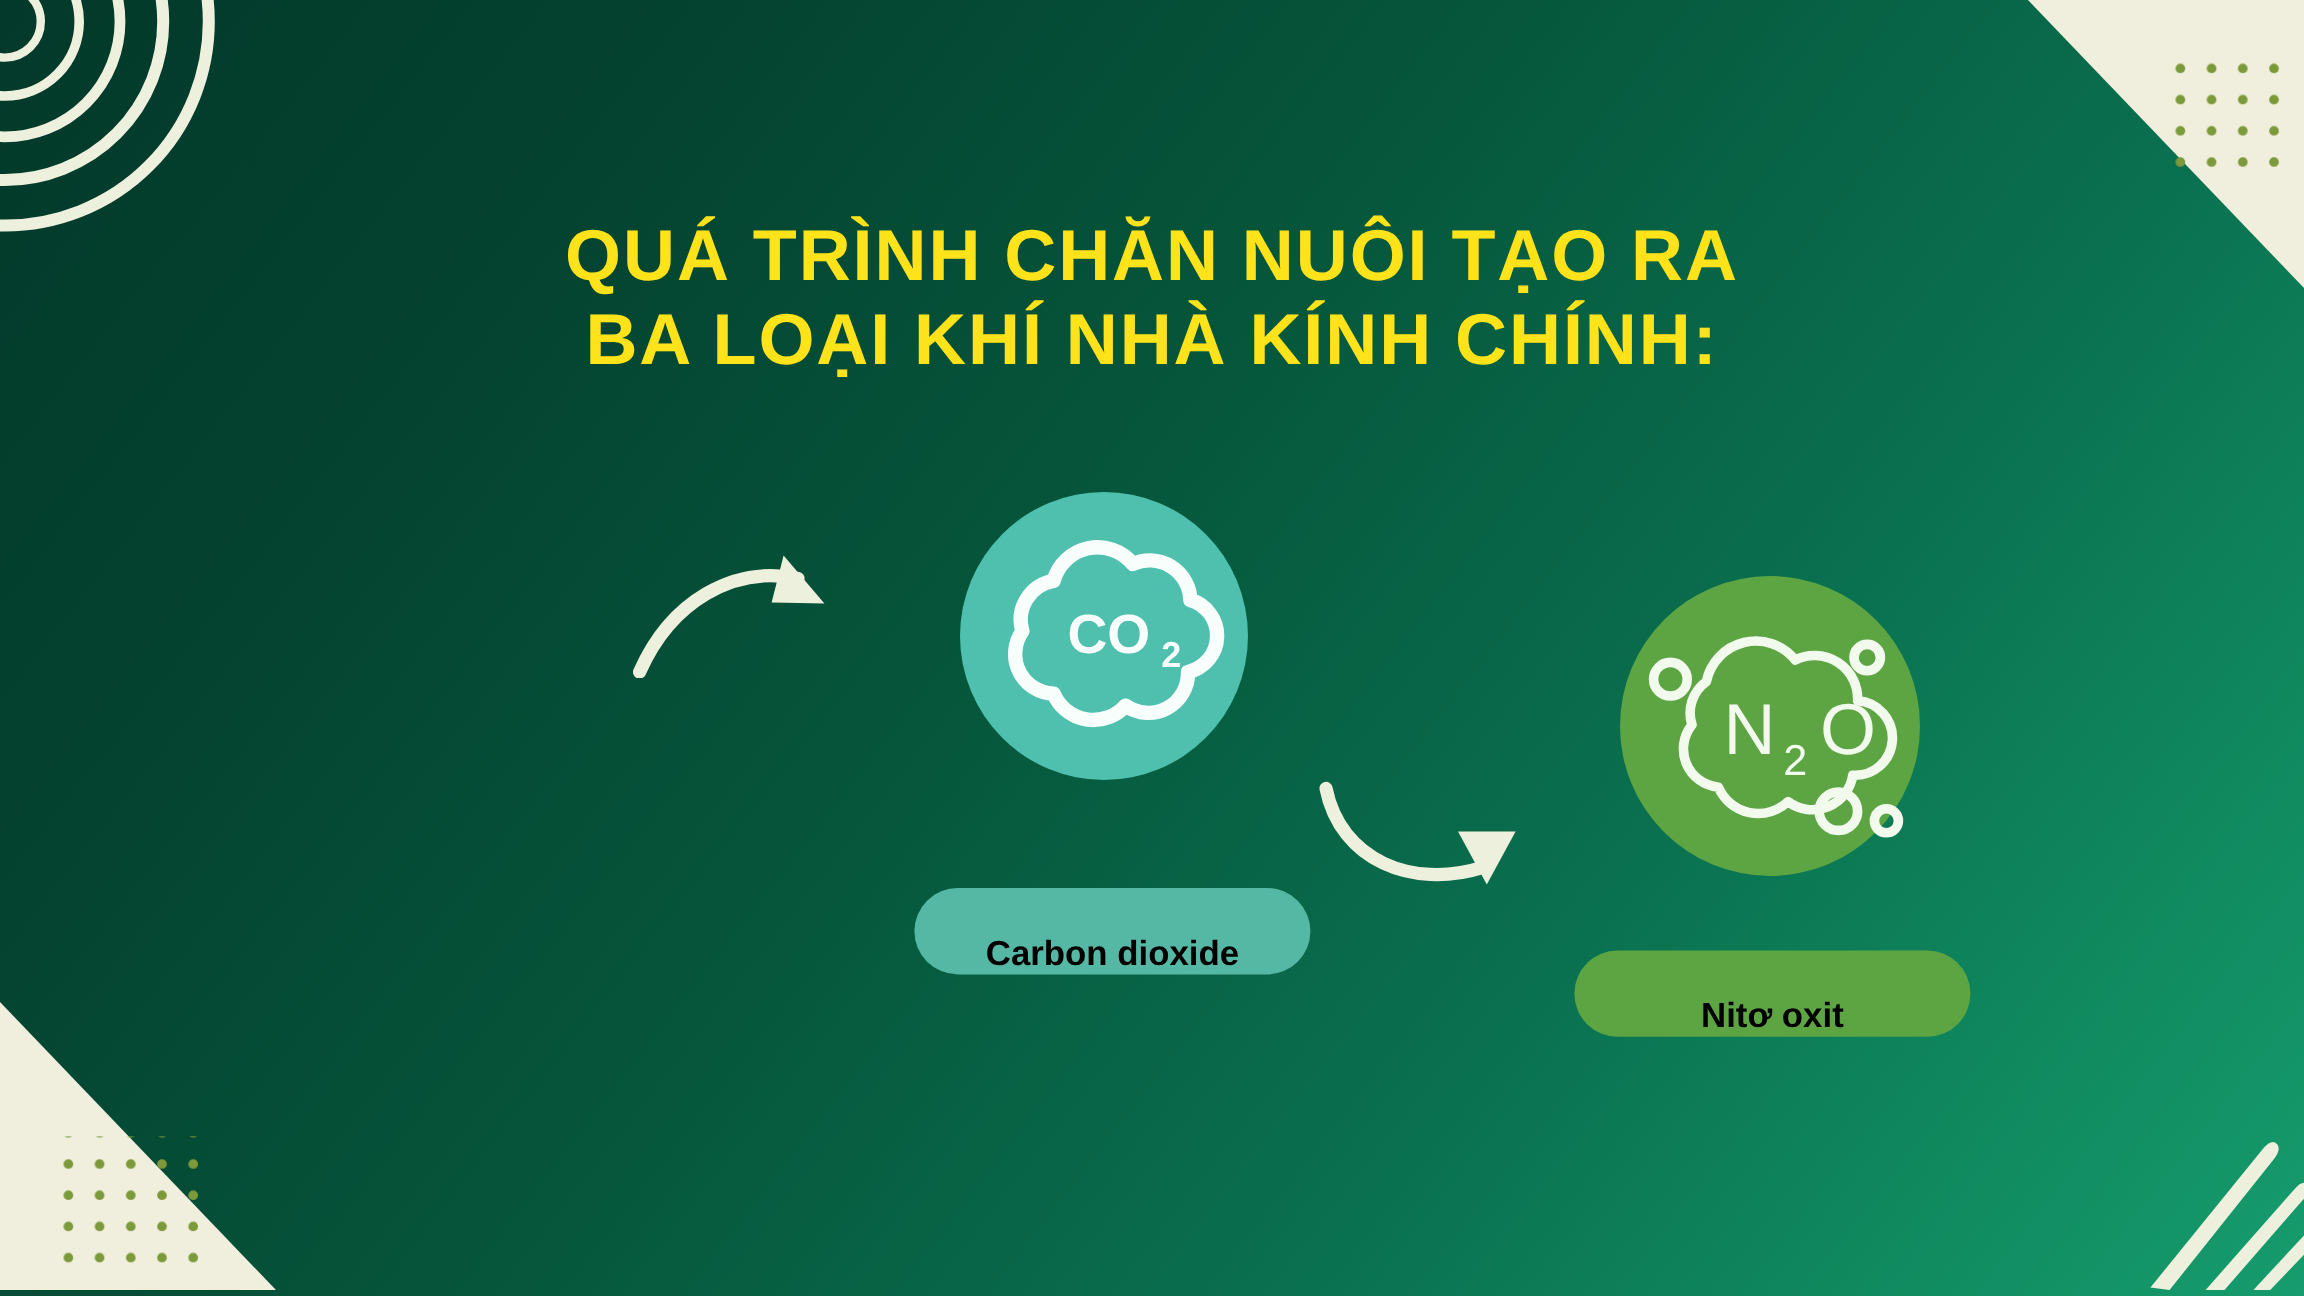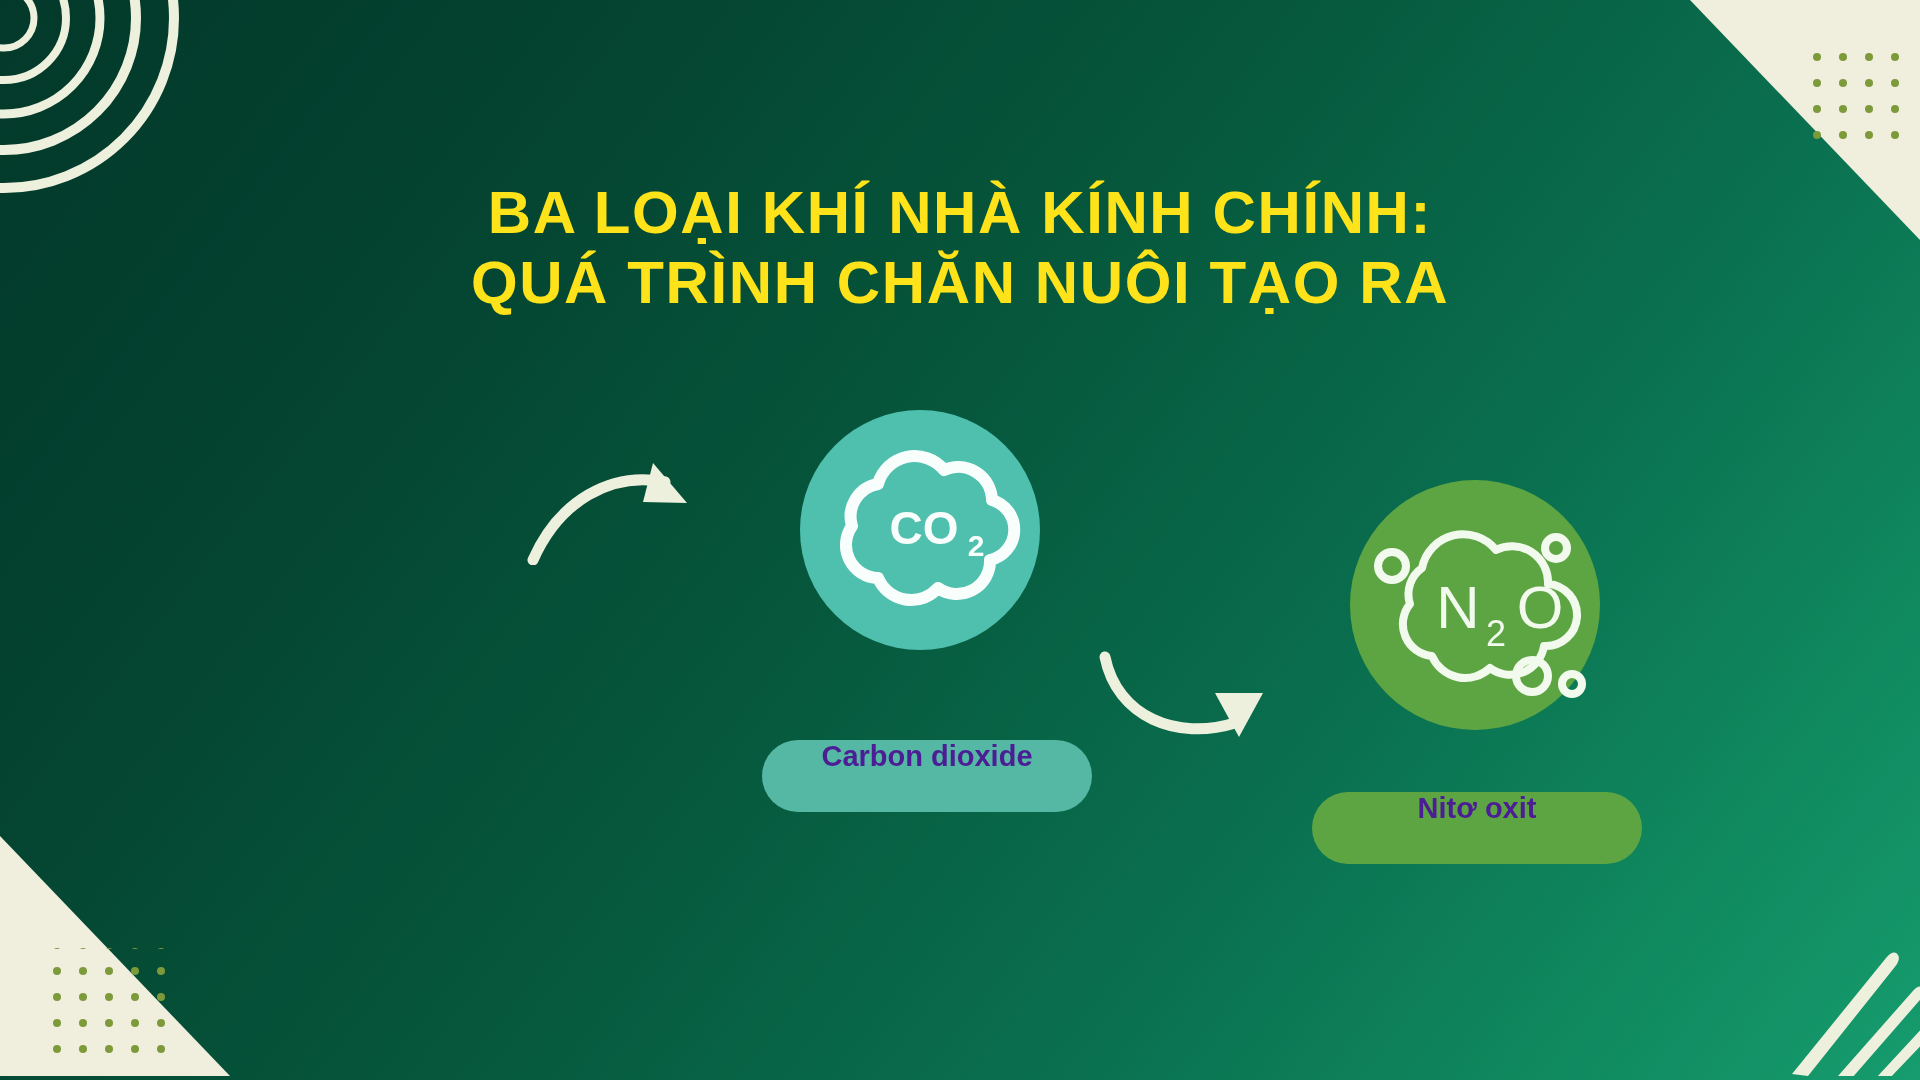--- a/index.html
+++ b/index.html
@@ -42,23 +42,23 @@
   .node { position:absolute; }
   .node-circle {
     position:relative;
     border-radius:50%;
     display:flex; align-items:center; justify-content:center;text-decoration:underline;
   }
   .node-circle svg { display:block; }
 
   .pill {
     position:absolute;
-    display:flex; align-items:flex-start; justify-content:center;
+    display:flex; align-items:flex-end; justify-content:center;
     border-radius:40px;
-    color:#4c1d95;
+    color:#000000;
     font-weight:bold;
     white-space:nowrap;
   }
 
   
   #node-ch4 { left:250px; top:518px; }
   #node-ch4 .node-circle { width:250px; height:250px; background:#29ABDC; }
   #pill-methane {
     left:212px; top:838px; width:330px; height:72px;
     background:#29ABDC; font-size:29px;
@@ -129,22 +129,22 @@
     <svg width="240" height="180" viewBox="0 0 240 180" aria-hidden="true">
       <g fill="#EDF0DC">
         <path d="M112 178 L206 62 q8 -9 12 -3 q3 5 -4 13 L128 180 Z"></path>
         <path d="M158 180 L232 96 q8 -9 11 -3 q3 5 -4 12 L172 182 Z"></path>
         <path d="M196 182 L246 128 q7 -8 10 -2 q3 5 -3 11 L208 184 Z"></path>
       </g>
     </svg>
   </div>
 
   <div id="title-block">
+    <span class="title-line">QUÁ TRÌNH CHĂN NUÔI TẠO RA</span>
     <span class="title-line">BA LOẠI KHÍ NHÀ KÍNH CHÍNH:</span>
-    <span class="title-line">QUÁ TRÌNH CHĂN NUÔI TẠO RA</span>
   </div>
 
   <div id="arrow-1">
     <svg width="190" height="110" viewBox="0 0 190 110" aria-hidden="true">
       <path d="M8 105 C 34 46, 86 16, 140 27" fill="none" stroke="#EDF0DC" stroke-width="11" stroke-linecap="round"></path>
       <path d="M128 8 L162 48 L118 47 Z" fill="#EDF0DC"></path>
     </svg>
   </div>
 
   <div id="arrow-2">

